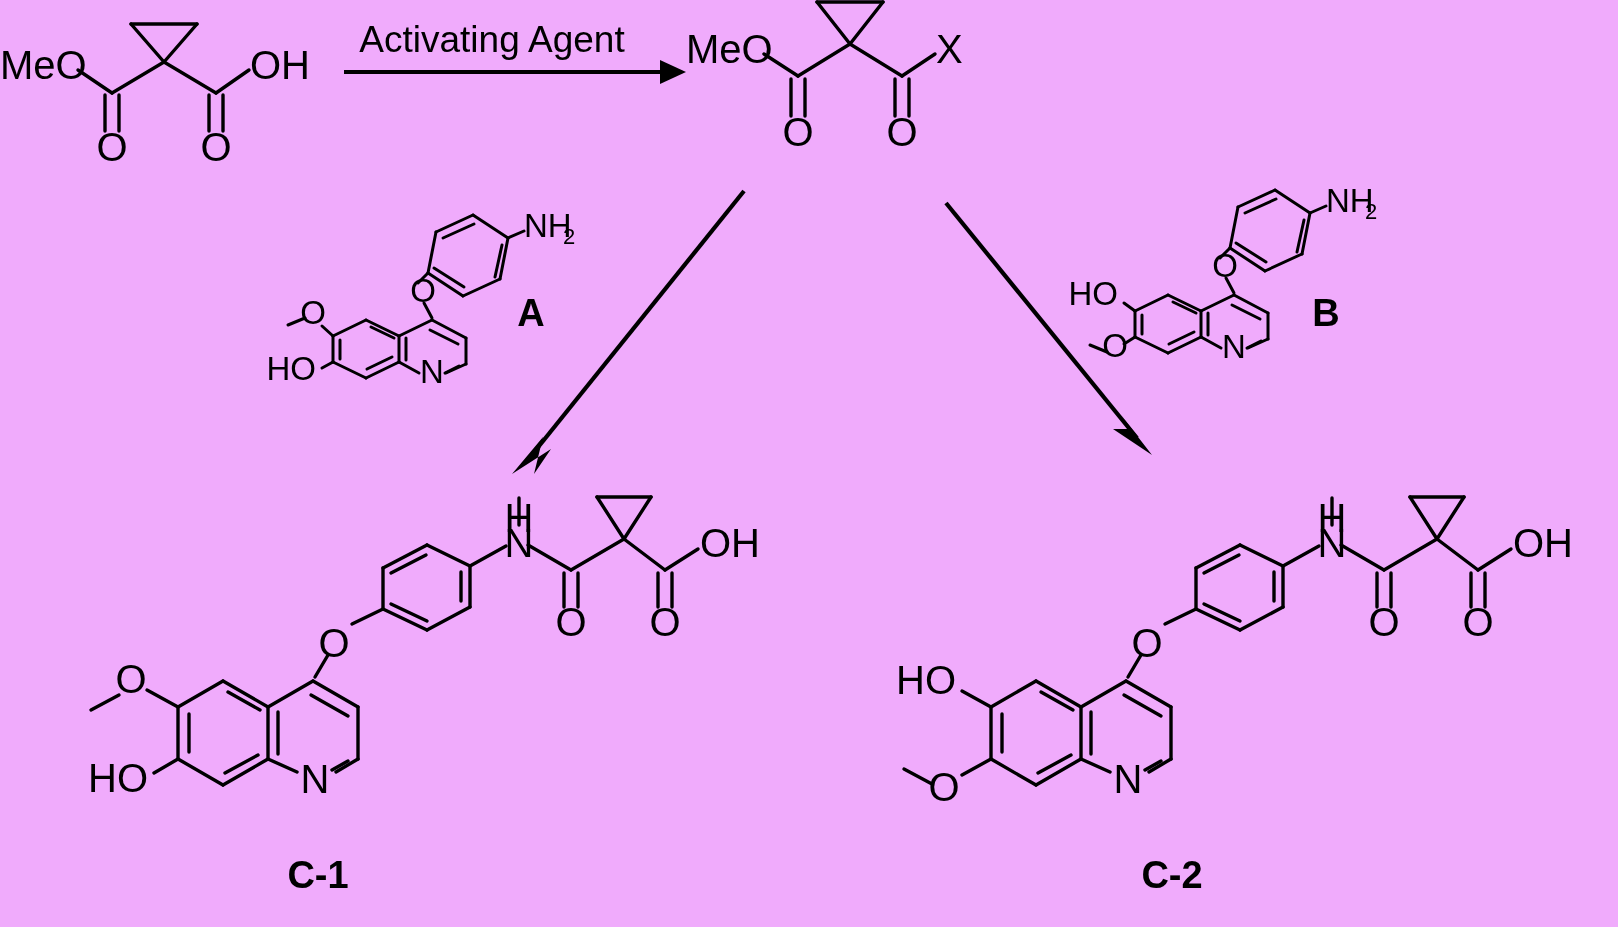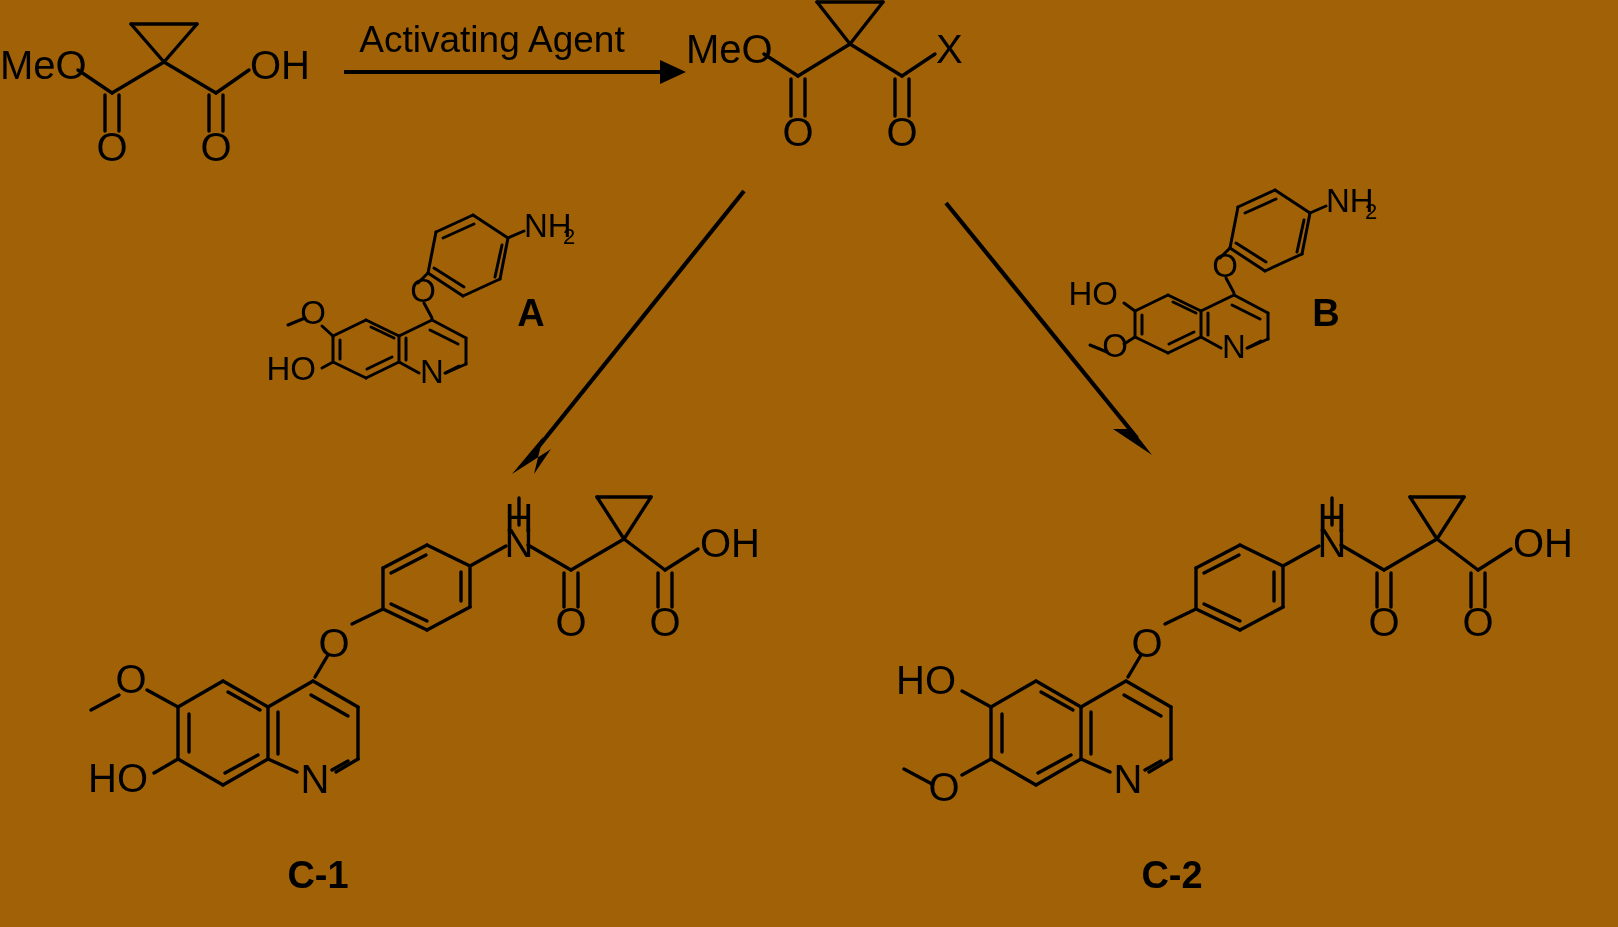--- a/index.html
+++ b/index.html
@@ -9,21 +9,21 @@
     background: #ffffff;
   }
   body {
     font-family: "Liberation Sans", sans-serif;
     color: #000000;
   }
   #scheme-root {
     position: relative;
     width: 1618px;
     height: 927px;
-    background: #a16207;
+    background: #f0abfc;
     overflow: hidden;
   }
   svg.scheme-svg {
     position: absolute;
     left: 0;
     top: 0;
     width: 1618px;
     height: 927px;
     display: block;
   }

